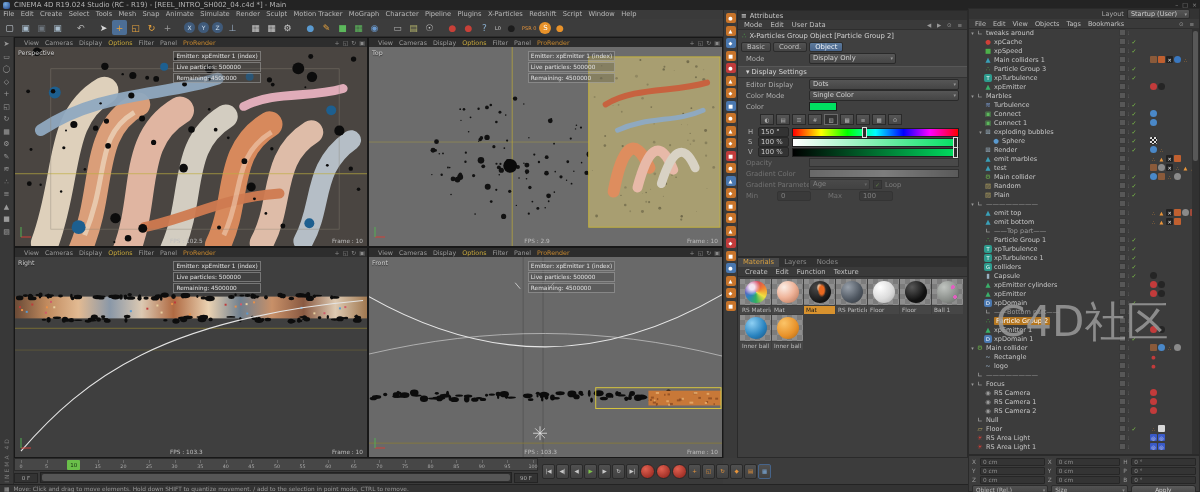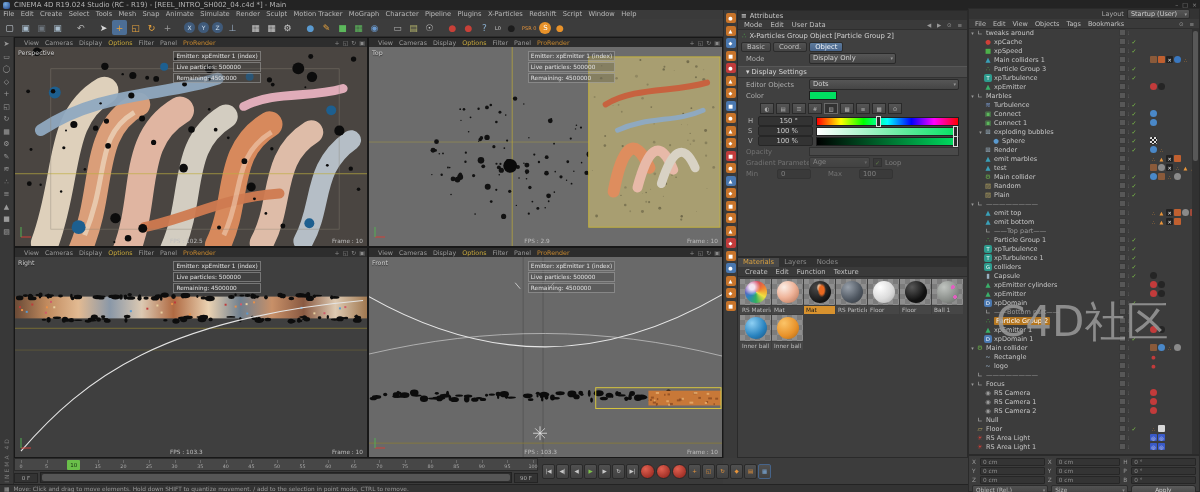--- a/index.html
+++ b/index.html
@@ -83,22 +83,22 @@
   .aselect.wide{flex:1;margin-right:8px}
   .secbar{height:10px;background:#4a4a4a;border-top:1px solid #575757;border-bottom:1px solid #333;
           line-height:10px;padding-left:8px;color:#d6d6d6;margin:2px 0 1px}
   .swatch{width:26px;height:7px;border:1px solid #1f1f1f}
   .pickrow{display:flex;gap:2px;padding:2px 0 2px 22px;align-items:center}
   .pick{width:12px;height:9px;background:linear-gradient(#555,#464646);border:1px solid #2a2a2a;
         font-size:5.5px;display:flex;align-items:center;justify-content:center;color:#b0b0b0}
   .pick.on{background:#323232;border-color:#6a6a6a}
   .sliderrow{display:flex;align-items:center;height:10px;gap:3px;padding-left:10px}
   .slbl{width:7px;color:#b0b0b0}
-  .sval{background:#333;border:1px solid #262626;border-radius:2px;width:25px;text-align:right;
-        padding:0 14px;line-height:8px;color:#cacaca;flex:none}
+  .sval{background:#333;border:1px solid #262626;border-radius:2px;width:25px;text-align:left;
+        padding:0 2px;line-height:8px;color:#cacaca;flex:none}
   .sbar{flex:1;height:7px;border:1px solid #1f1f1f;position:relative;margin-right:8px}
   .cur{position:absolute;top:-2px;bottom:-2px;width:3px;background:#2a2a2a;border:1px solid #ddd}
   .hue{background:linear-gradient(to right,#f00,#ff0 17%,#0f0 33%,#0ff 50%,#00f 67%,#f0f 83%,#f00)}
   .sat{background:linear-gradient(to right,#fff,#00e061)}
   .vvv{background:linear-gradient(to right,#000,#00e061)}
   .dim{opacity:.45}
   .gradbar{flex:1;height:7px;border:1px solid #1f1f1f;background:linear-gradient(to right,#9a9a9a,#c8c8c8,#7a7a7a);margin-right:8px}
   .checkbox{width:7px;height:7px;background:#333;border:1px solid #222;display:inline-flex;align-items:center;
             justify-content:center;font-size:6px;color:#7ec24a;flex:none}
   .btnrow{display:flex;gap:5px;padding:4px 0 0 8px;align-items:center}
@@ -1005,22 +1005,26 @@
         <span class="tab">Coord.</span>
         <span class="tab on">Object</span>
       </div>
 
     <div class="arow">
       <span class="alabel">Mode</span>
       <span class="aselect">Display Only</span>
     </div>
     <div class="secbar">▾ <span>Display Settings</span></div>
     <div class="arow">
-      <span class="alabel">Editor Objects</span>
+      <span class="alabel">Editor Display</span>
       <span class="aselect wide">Dots</span>
+    </div>
+    <div class="arow">
+      <span class="alabel">Color Mode</span>
+      <span class="aselect wide">Single Color</span>
     </div>
     <div class="arow">
       <span class="alabel">Color</span>
       <span class="swatch" id="colorswatch" style="background: rgb(0, 224, 97);"></span>
     </div>
     <div class="pickrow" id="pickrow">
         <span class="pick">◐</span>
         <span class="pick">▤</span>
         <span class="pick">☰</span>
         <span class="pick">#</span>
@@ -1049,20 +1053,24 @@
       <span class="slbl">V</span>
       <span class="sval">100 %</span>
       <span class="sbar vvv">
           <span class="cur" style="right:0"></span>
         </span>
     </div>
 
     <div class="arow dim">
       <span class="alabel">Opacity</span>
       <span class="gradbar" style="background:#555"></span>
+    </div>
+    <div class="arow dim">
+      <span class="alabel">Gradient Color</span>
+      <span class="gradbar"></span>
     </div>
     <div class="arow dim">
       <span class="alabel">Gradient Parameter</span>
       <span class="aselect" style="min-width:44px">Age</span>
       <span class="checkbox">✓</span>
       <span>Loop</span>
     </div>
     <div class="arow dim">
       <span class="alabel" style="width:28px">Min</span>
       <span class="afield">0</span>

